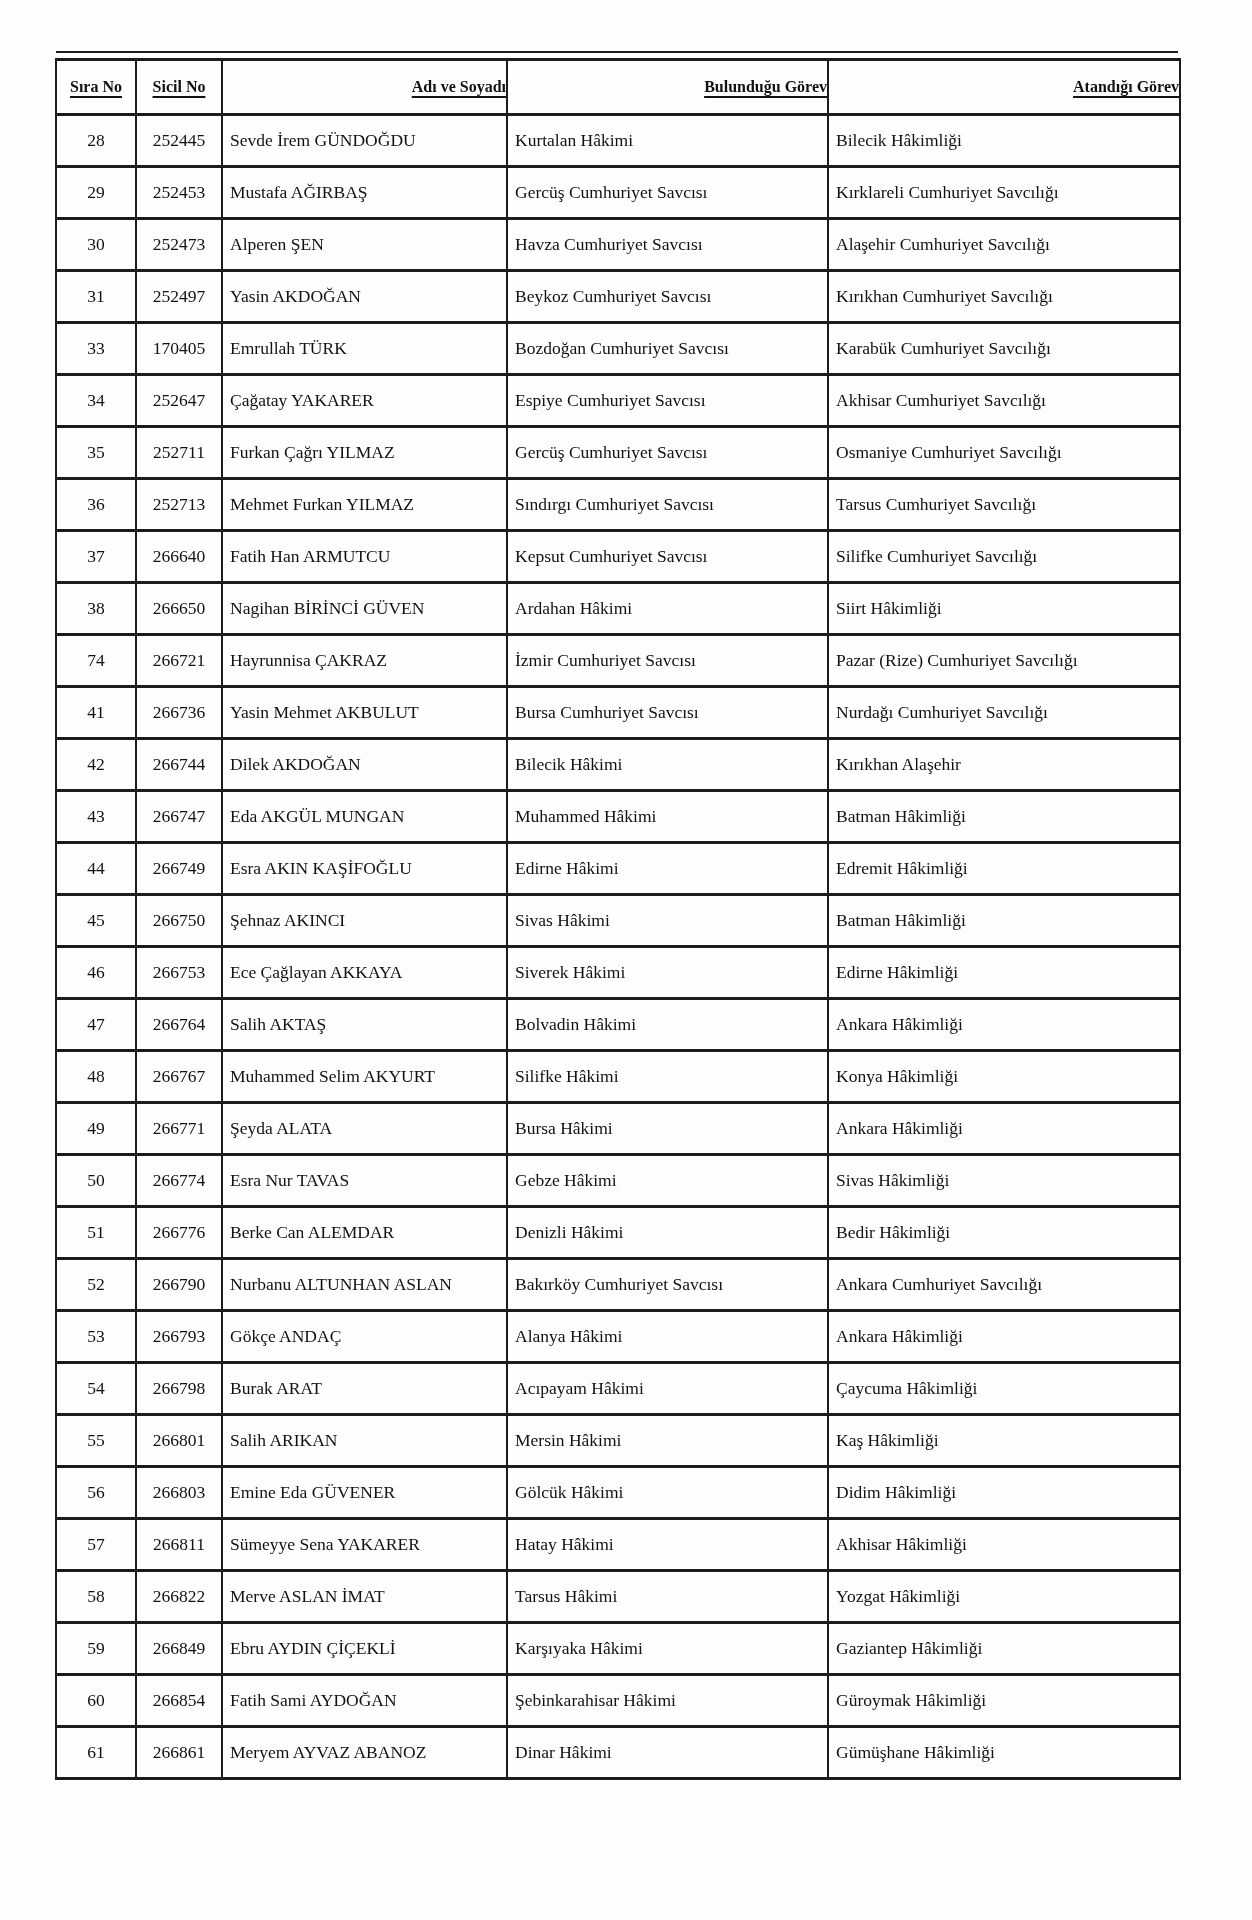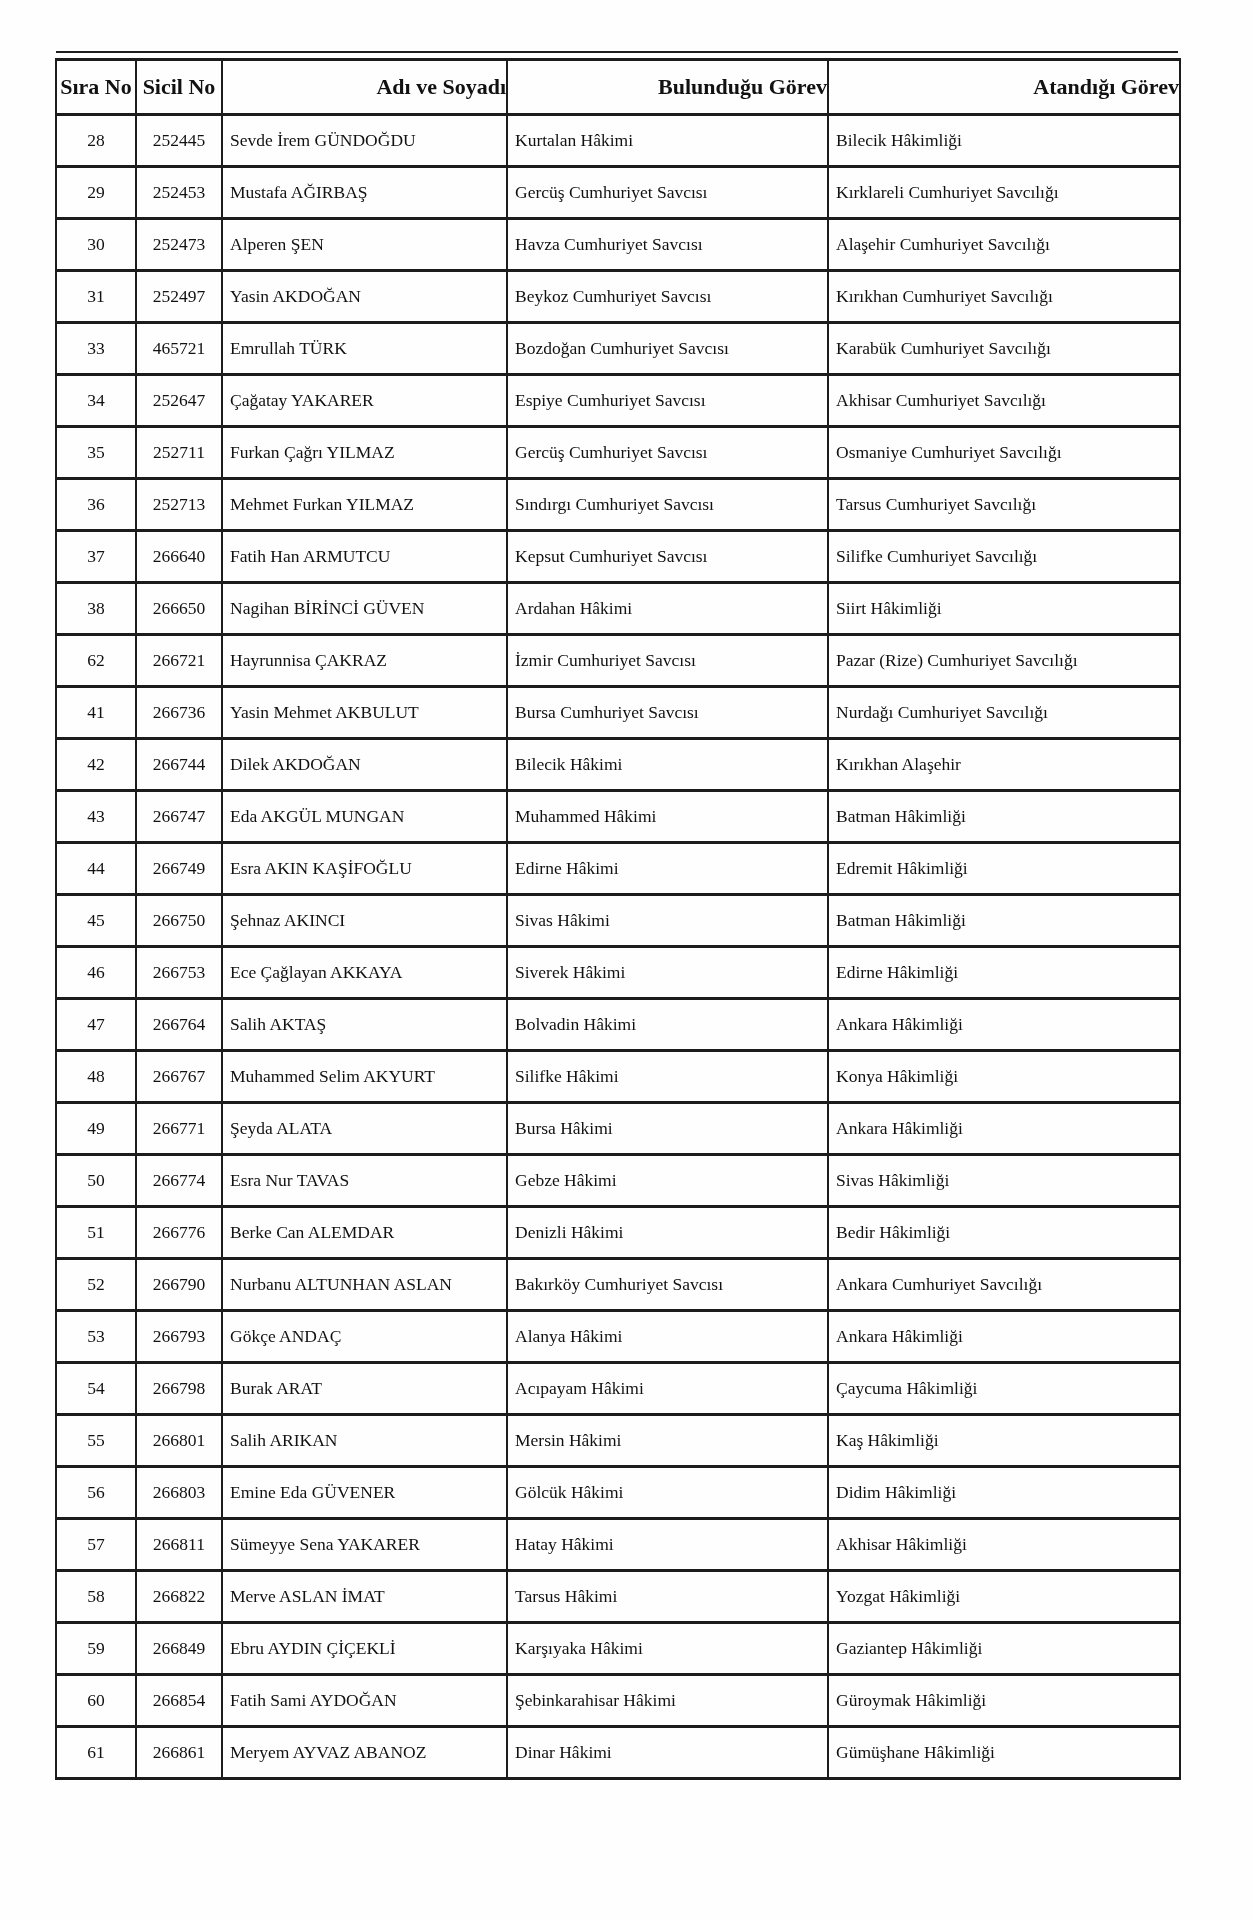--- a/index.html
+++ b/index.html
@@ -40,21 +40,22 @@
     border-bottom: 3px solid #1c1c1c;
     font-size: 17.5px;
     vertical-align: middle;
     padding: 0;
     overflow: hidden;
     white-space: nowrap;
   }
   th {
     height: 52px;
     font-weight: bold;
-    font-size: 22px;
+    font-size: 16px;
+    text-decoration: underline;
     text-underline-offset: 4px;
     text-decoration-thickness: 2px;
   }
   td { height: 49px; }
   .c0, .c1 { text-align: center; }
   .c2, .c3, .c4 { text-align: left; padding-left: 7px; }
   th.c2, th.c3, th.c4 { padding-left: 7px; text-align: right; }
 </style>
 </head>
 <body>
@@ -102,21 +103,21 @@
         </tr>
         <tr>
           <td class="c0">31</td>
           <td class="c1">252497</td>
           <td class="c2">Yasin AKDOĞAN</td>
           <td class="c3">Beykoz Cumhuriyet Savcısı</td>
           <td class="c4">Kırıkhan Cumhuriyet Savcılığı</td>
         </tr>
         <tr>
           <td class="c0">33</td>
-          <td class="c1">465721</td>
+          <td class="c1">170405</td>
           <td class="c2">Emrullah TÜRK</td>
           <td class="c3">Bozdoğan Cumhuriyet Savcısı</td>
           <td class="c4">Karabük Cumhuriyet Savcılığı</td>
         </tr>
         <tr>
           <td class="c0">34</td>
           <td class="c1">252647</td>
           <td class="c2">Çağatay YAKARER</td>
           <td class="c3">Espiye Cumhuriyet Savcısı</td>
           <td class="c4">Akhisar Cumhuriyet Savcılığı</td>
@@ -143,21 +144,21 @@
           <td class="c4">Silifke Cumhuriyet Savcılığı</td>
         </tr>
         <tr>
           <td class="c0">38</td>
           <td class="c1">266650</td>
           <td class="c2">Nagihan BİRİNCİ GÜVEN</td>
           <td class="c3">Ardahan Hâkimi</td>
           <td class="c4">Siirt Hâkimliği</td>
         </tr>
         <tr>
-          <td class="c0">62</td>
+          <td class="c0">74</td>
           <td class="c1">266721</td>
           <td class="c2">Hayrunnisa ÇAKRAZ</td>
           <td class="c3">İzmir Cumhuriyet Savcısı</td>
           <td class="c4">Pazar (Rize) Cumhuriyet Savcılığı</td>
         </tr>
         <tr>
           <td class="c0">41</td>
           <td class="c1">266736</td>
           <td class="c2">Yasin Mehmet AKBULUT</td>
           <td class="c3">Bursa Cumhuriyet Savcısı</td>

